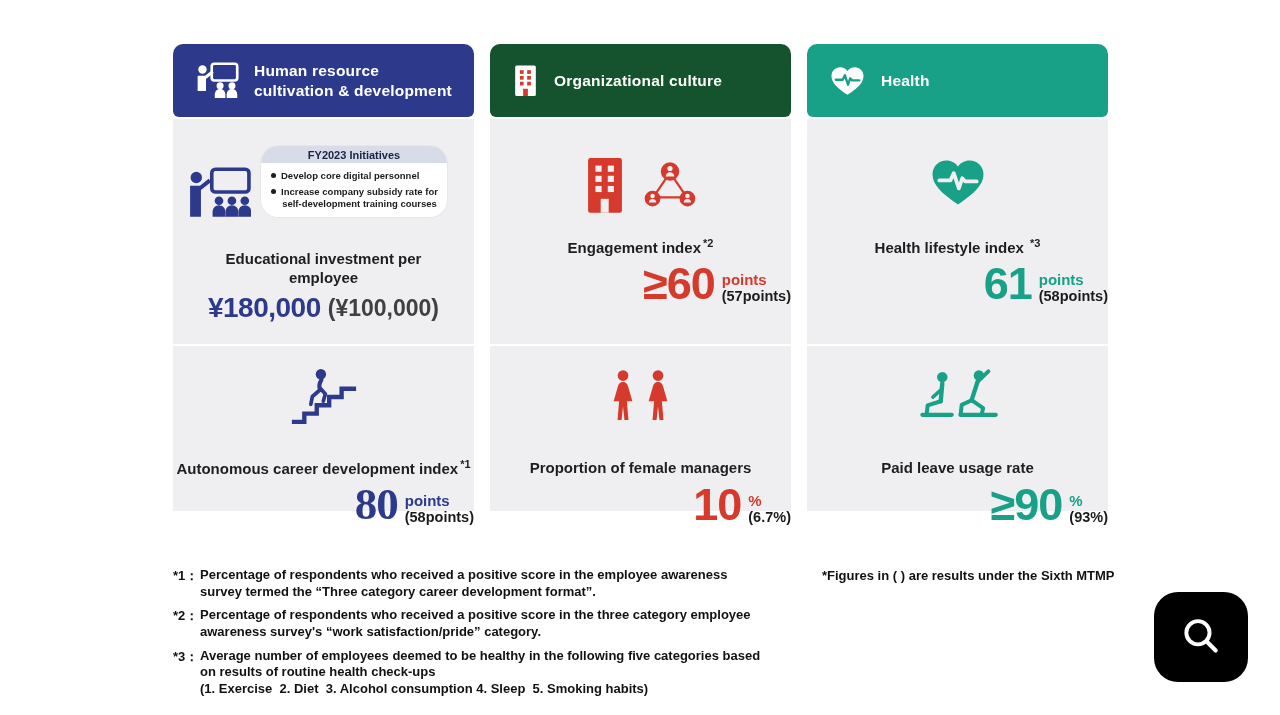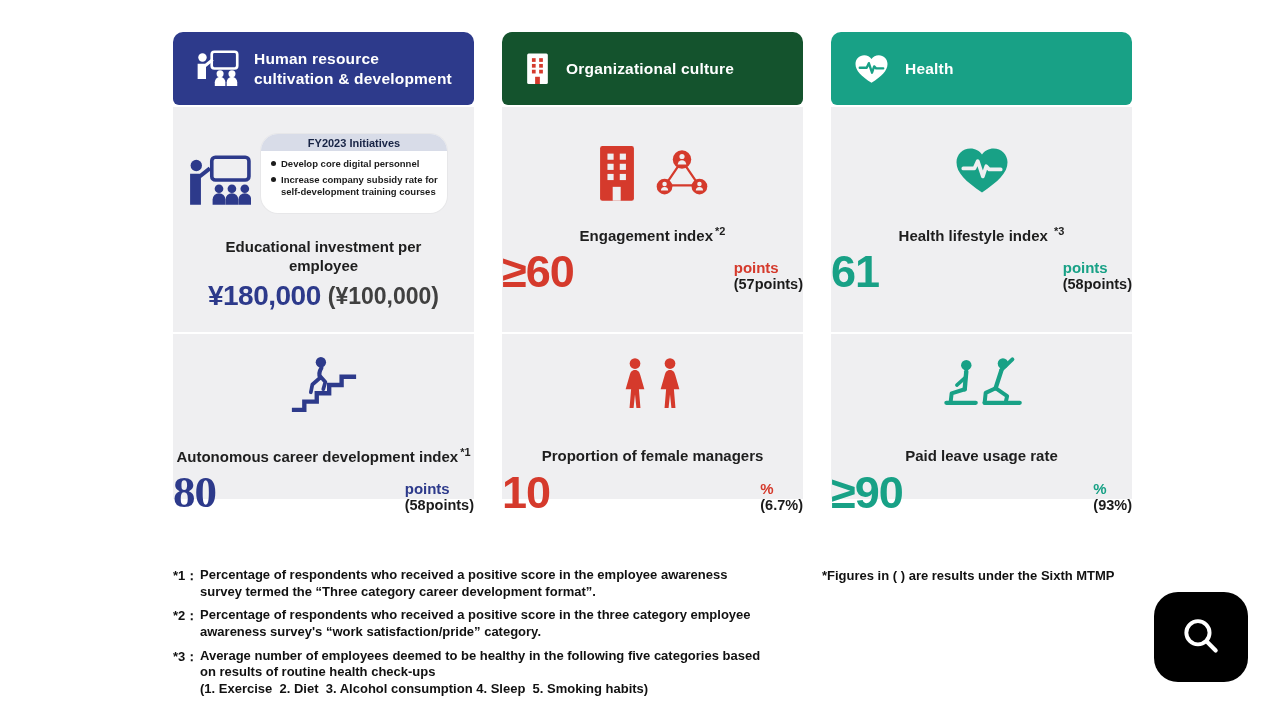--- a/index.html
+++ b/index.html
@@ -5,22 +5,22 @@
   * { margin:0; padding:0; box-sizing:border-box; }
   html,body { width:1280px; height:715px; }
   body {
     background:#ffffff;
     font-family:"Liberation Sans", sans-serif;
     position:relative;
     overflow:hidden;
     color:#1c1c1c;
   }
   .grid {
-    position:absolute; left:173px; top:32px; width:935px;
-    display:grid; grid-template-columns:301px 301px 301px; column-gap:28px;
+    position:absolute; left:173px; top:44px; width:935px;
+    display:grid; grid-template-columns:301px 301px 301px; column-gap:16px;
   }
   .col { display:flex; flex-direction:column; }
   .col-header {
     height:73px; border-radius:10px 10px 6px 6px;
     display:flex; align-items:center; gap:15px;
     padding:0 16px 0 22px; color:#ffffff;
   }
   .hdr-blue { background:#2d3a8b; }
   .hdr-red  { background:#14532d; }
   .hdr-teal { background:#18a186; }
@@ -43,21 +43,21 @@
     white-space:nowrap;
   }
   .cell-top .caption { top:118px; }
   .cell-bottom .caption { top:112px; }
   .caption sup { font-size:11px; font-weight:700; vertical-align:6px; margin-left:2px; }
 
   .caption-2line { white-space:normal; padding:0 40px; top:130px !important; }
 
   .value-row {
     position:absolute; left:0; right:0;
-    display:flex; justify-content:space-between; align-items:flex-end;
+    display:flex; justify-content:flex-end; align-items:flex-end;
   }
   .cell-top .value-row { top:142px; }
   .cell-bottom .value-row { top:136px; }
   .big-num { font-size:45px; font-weight:700; line-height:1; letter-spacing:-1px; }
   .num-blue { color:#2d3a8b;font-family:Liberation Serif, serif; }
   .num-red  { color:#d53a2c; }
   .num-teal { color:#18a186; }
   .val-stack { display:flex; flex-direction:column; align-items:flex-start; margin-left:7px; padding-bottom:1px; text-align:left; }
   .val-unit { font-size:15px; font-weight:700; line-height:1.15; }
   .unit-blue { color:#2d3a8b; } .unit-red { color:#d53a2c; } .unit-teal { color:#18a186; }
@@ -72,21 +72,21 @@
   .hr-cell-icon { position:absolute; left:14px; top:48px; }
   .init-box {
     position:absolute; top:27px; right:27px; width:186px;
     background:#ffffff; border-radius:17px; overflow:hidden; text-align:left;
     box-shadow:0 0 0 1px rgba(0,0,0,0.03);
   }
   .init-title {
     background:#d8dce8; color:#182445; font-size:11px; font-weight:700;
     text-align:center; padding:3px 0 2px;
   }
-  .init-items { padding:7px 9px 16px 10px; }
+  .init-items { padding:7px 9px 8px 10px;text-align:center; }
   .init-item { display:flex; gap:5px; margin-bottom:5px; }
   .init-item:last-child { margin-bottom:0; }
   .init-dot { flex:none; width:5px; height:5px; border-radius:50%; background:#1c1c1c; margin-top:3px; }
   .init-text { font-size:9.5px; font-weight:700; color:#1c1c1c; line-height:1.2; }
 
   
   .footnotes { position:absolute; left:173px; top:567px; width:588px; }
   .fn-item { display:grid; grid-template-columns:27px 1fr; margin-bottom:7px; }
   .fn-marker { font-size:13px; font-weight:600; color:#111; }
   .fn-text { font-size:13px; font-weight:600; color:#111; line-height:1.28; }

